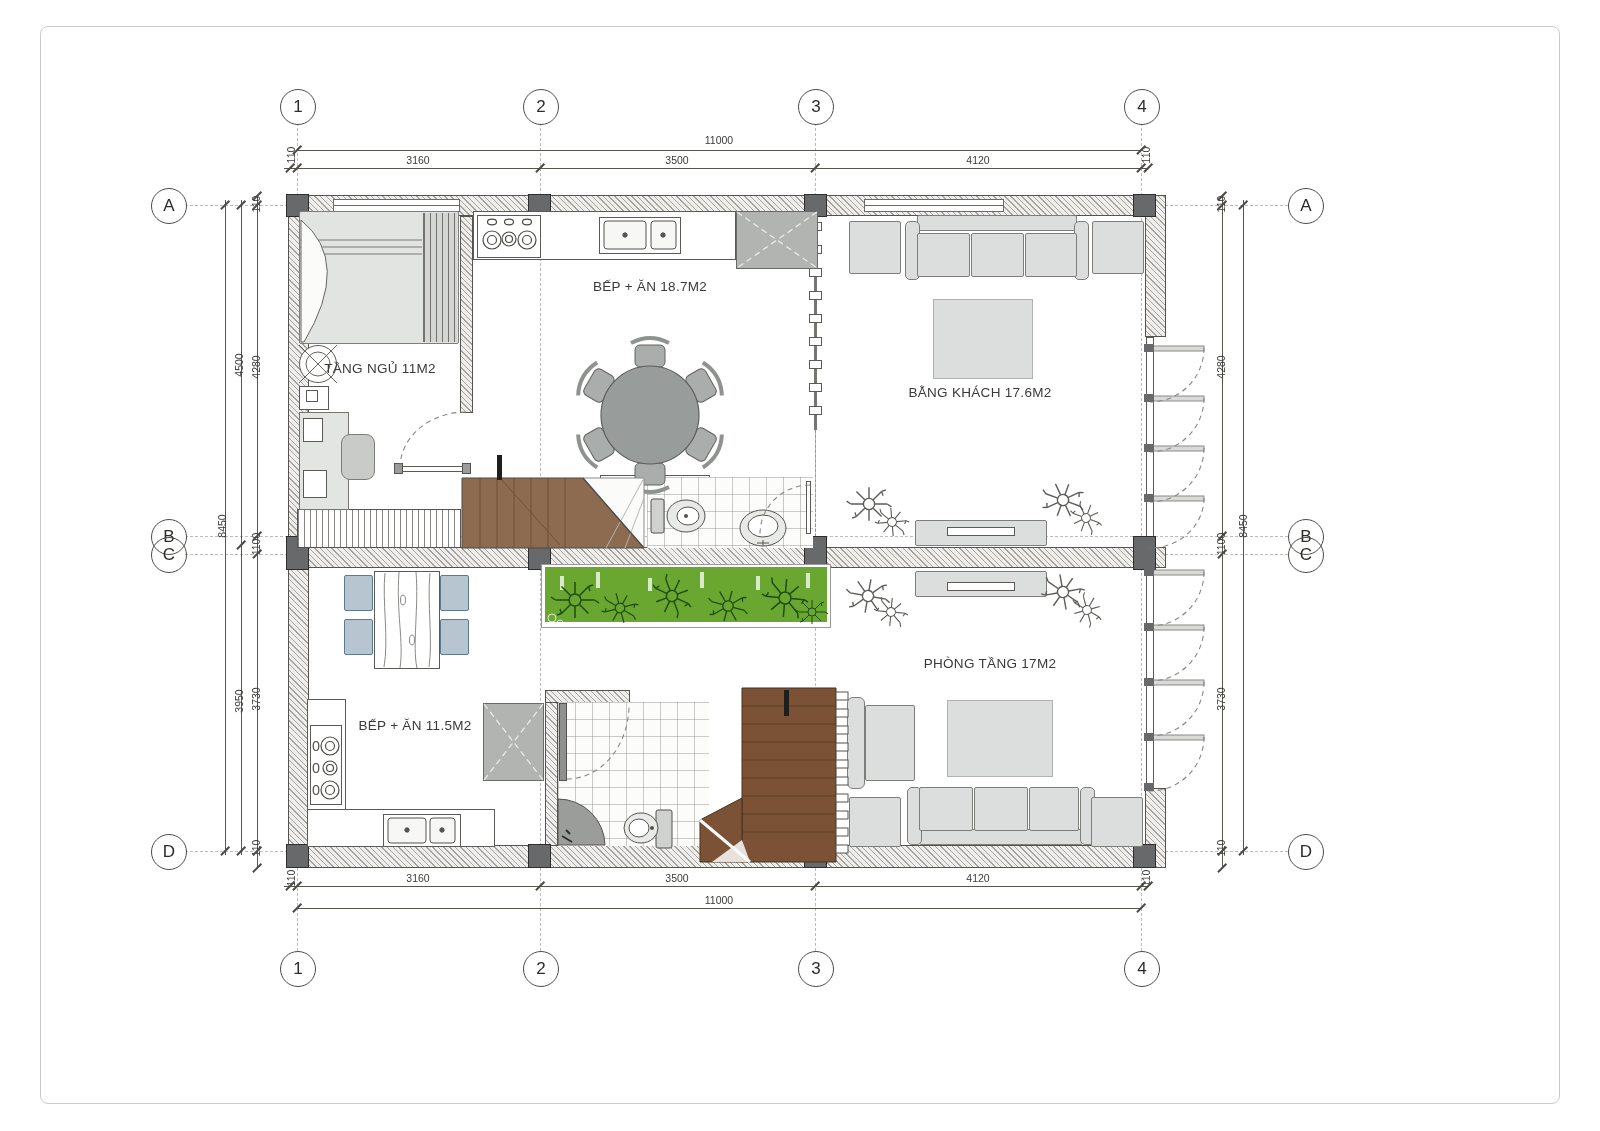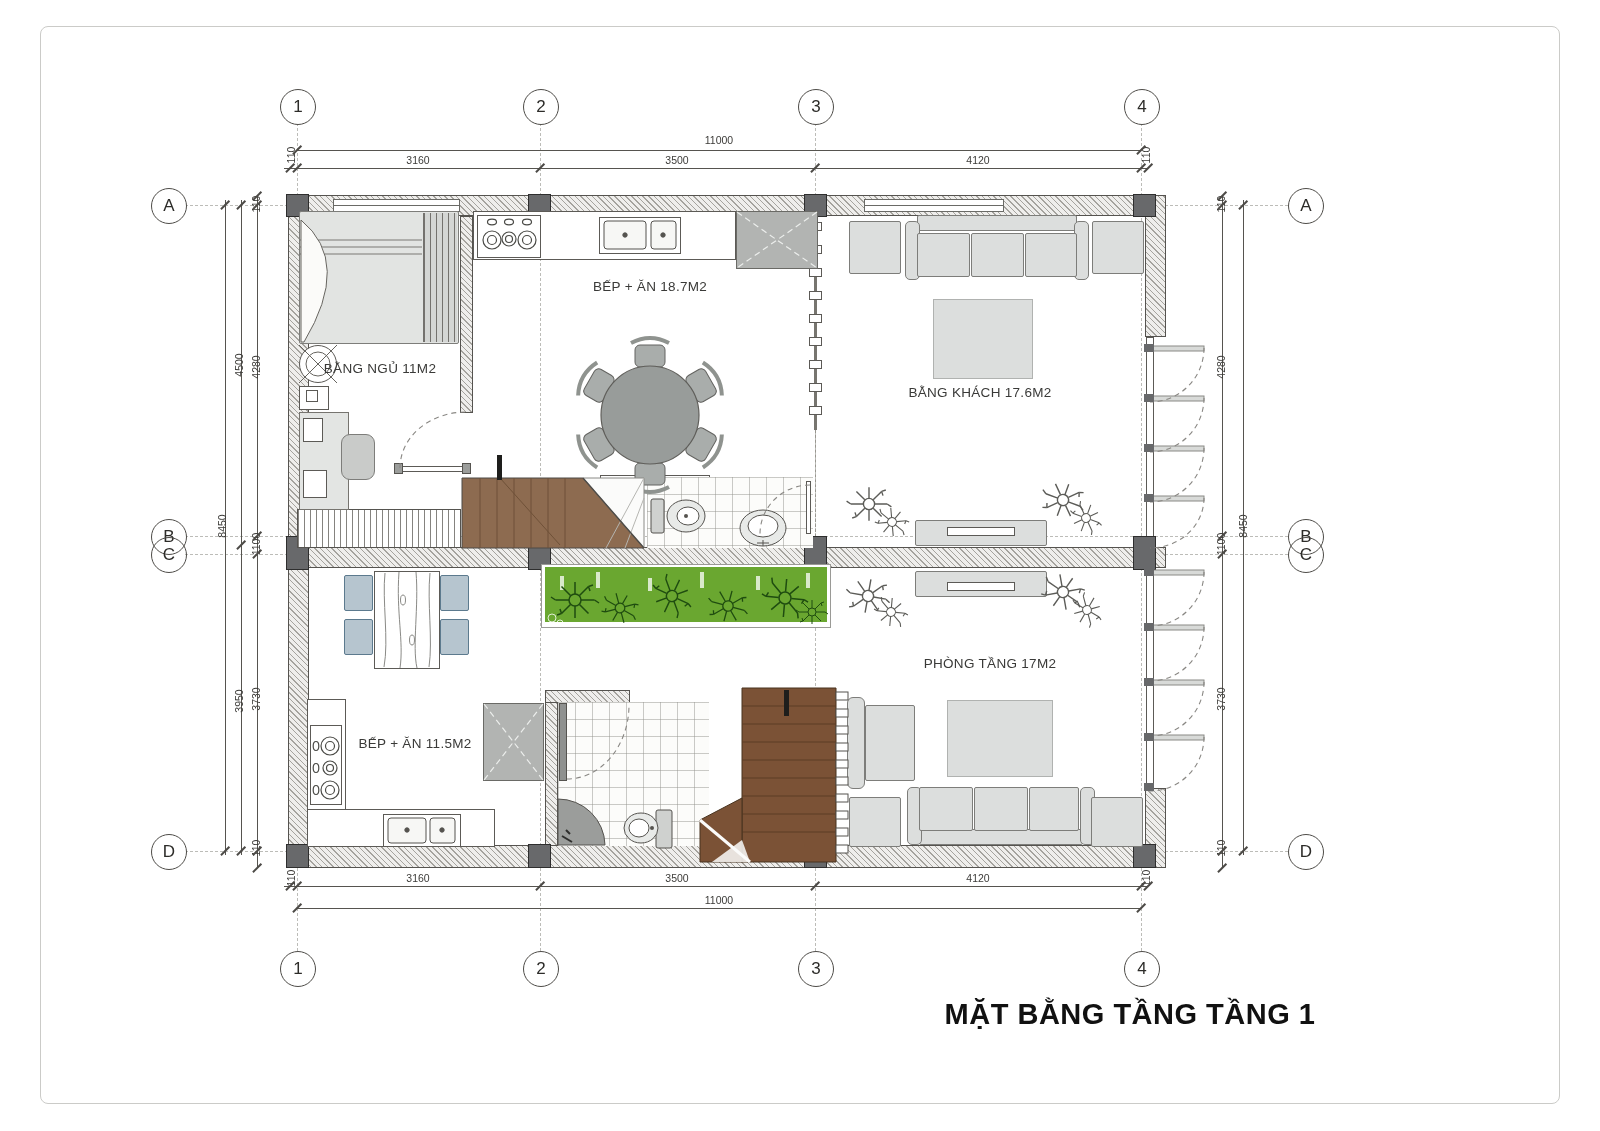--- a/index.html
+++ b/index.html
@@ -487,21 +487,20 @@
   <div class="bub" style="left:1288px;top:519px">
       <span>B</span>
     </div>
   <div class="bub" style="left:1288px;top:537px;background:rgba(255,255,255,.0)">
       <span>C</span>
     </div>
   <div class="bub" style="left:1288px;top:834px">
       <span>D</span>
     </div>
 
-  <div class="lbl" style="left:275px;top:361px;width:210px">BẰNG NGỦ 11M2</div>
+  <div class="lbl" style="left:275px;top:361px;width:210px">TẦNG NGỦ 11M2</div>
   <div class="lbl" style="left:545px;top:279px;width:210px">BẾP + ĂN 18.7M2</div>
   <div class="lbl" style="left:860px;top:385px;width:240px">BẰNG KHÁCH 17.6M2</div>
-  <div class="lbl" style="left:310px;top:736px;width:210px">BẾP + ĂN 11.5M2</div>
+  <div class="lbl" style="left:310px;top:718px;width:210px">BẾP + ĂN 11.5M2</div>
   <div class="lbl" style="left:870px;top:656px;width:240px">PHÒNG TẦNG 17M2</div>
 
-  <div class="title" style="left:930px;top:998px;width:400px">MẶT BẰNG TẦNG TẦNG 1</div>
 
 </div>
 
 </body></html>

